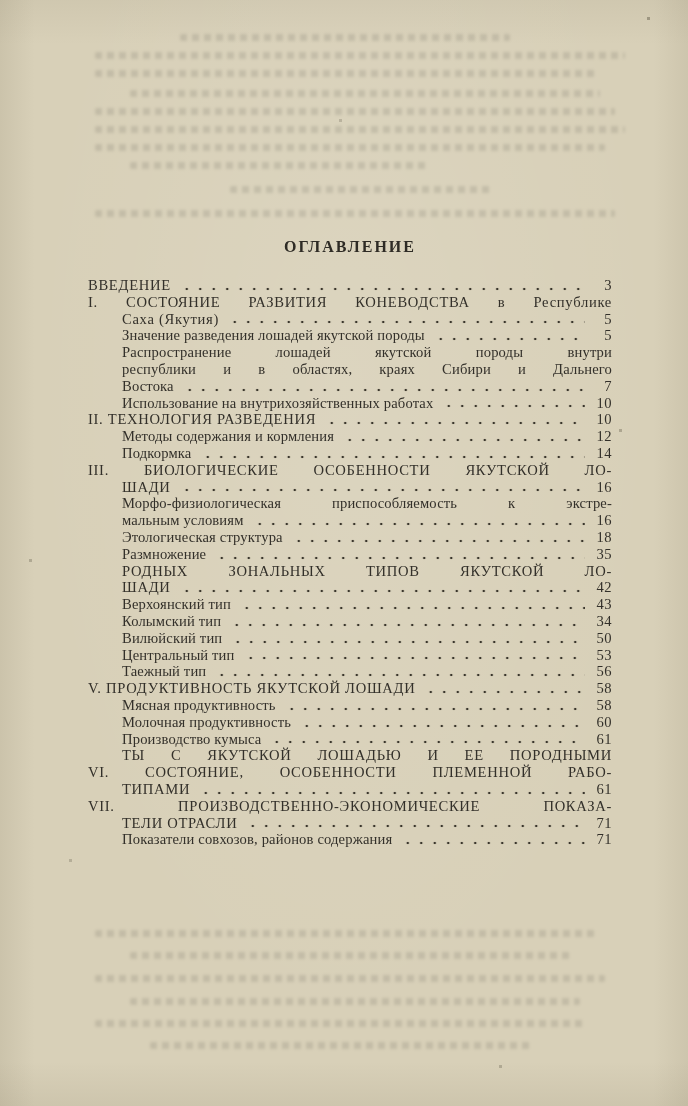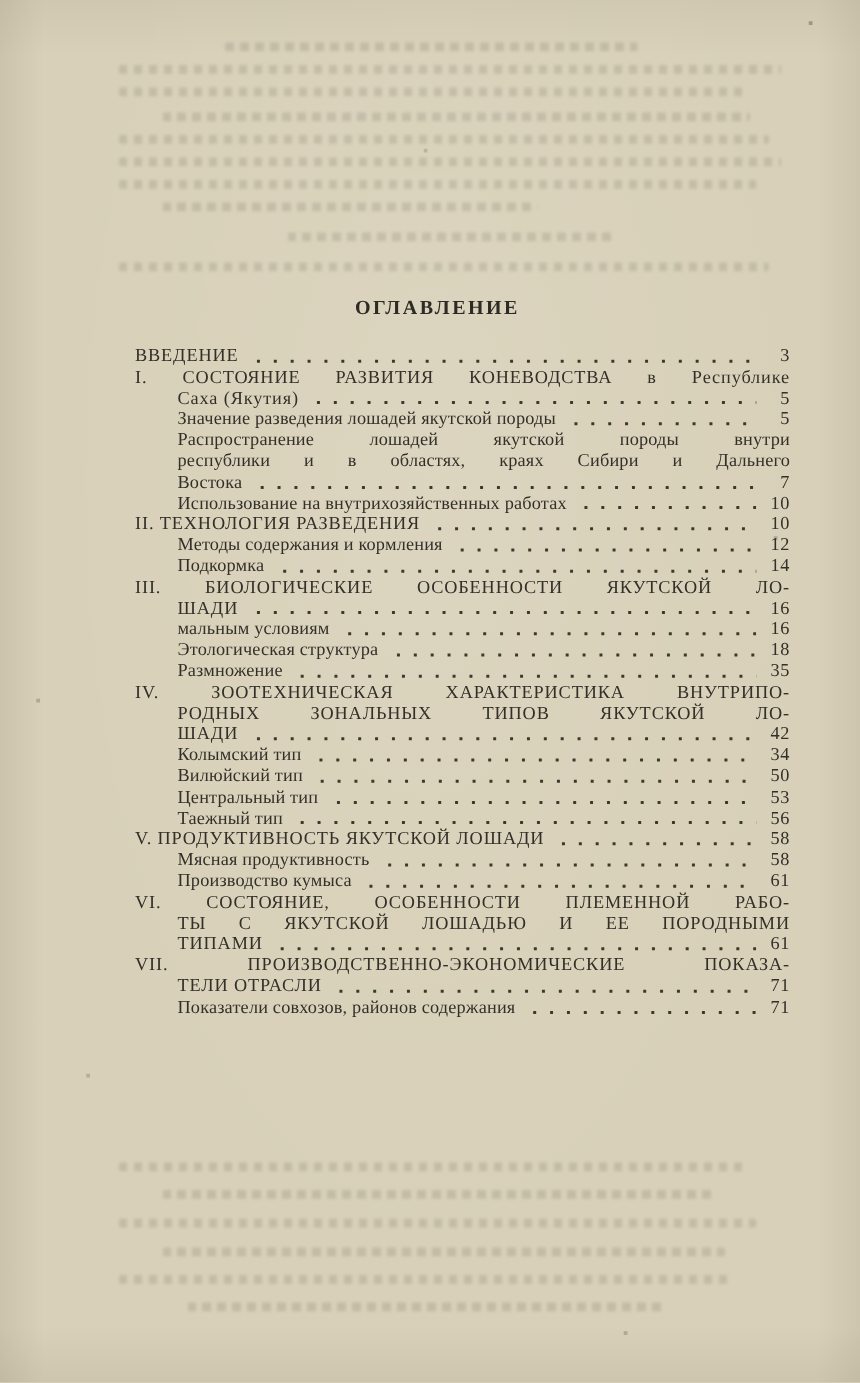--- a/index.html
+++ b/index.html
@@ -29,21 +29,21 @@
                 620px 430px 0 1px rgba(60,55,40,0.28), 70px 860px 0 1px rgba(60,55,40,0.22),
                 340px 120px 0 1px rgba(60,55,40,0.20), 500px 1066px 0 1px rgba(60,55,40,0.25);
   }
   .content{position:absolute;left:88px;top:238px;width:524px;}
   .toc-title{
     margin:0 0 21px 0;
     text-align:center;
     font-size:16px;font-weight:bold;letter-spacing:2px;
     color:#2e2b25;
   }
-  .toc{width:100%;margin-left:20px;}
+  .toc{width:100%;}
   .row{
     display:flex;align-items:baseline;
     font-size:14.6px;line-height:16.8px;height:16.8px;
     white-space:nowrap;
   }
   .row .txt{flex:0 1 auto;}
   .row.ch .txt{letter-spacing:0.7px;}
   .row.sub .txt{letter-spacing:0.15px;}
   .row.ind{padding-left:34px;}
   .row.fill .txt{
@@ -140,47 +140,52 @@
           <span class="pg">14</span>
         </div>
         <div class="row ch fill">
           <span class="txt">III. БИОЛОГИЧЕСКИЕ ОСОБЕННОСТИ ЯКУТСКОЙ ЛО-</span>
         </div>
         <div class="row ch ind">
           <span class="txt">ШАДИ</span>
           <span class="lead"></span>
           <span class="pg">16</span>
         </div>
+        <div class="row sub ind fill">
+          <span class="txt">Морфо-физиологическая приспособляемость к экстре-</span>
+        </div>
         <div class="row sub ind">
           <span class="txt">мальным условиям</span>
           <span class="lead"></span>
           <span class="pg">16</span>
         </div>
         <div class="row sub ind">
           <span class="txt">Этологическая структура</span>
           <span class="lead"></span>
           <span class="pg">18</span>
         </div>
         <div class="row sub ind">
           <span class="txt">Размножение</span>
           <span class="lead"></span>
           <span class="pg">35</span>
-        </div>
-        <div class="row ch fill">
-          <span class="txt">IV. ЗООТЕХНИЧЕСКАЯ ХАРАКТЕРИСТИКА ВНУТРИПО-</span>
         </div>
         <div class="row ch ind fill">
           <span class="txt">РОДНЫХ ЗОНАЛЬНЫХ ТИПОВ ЯКУТСКОЙ ЛО-</span>
         </div>
         <div class="row ch ind">
           <span class="txt">ШАДИ</span>
           <span class="lead"></span>
           <span class="pg">42</span>
         </div>
         <div class="row sub ind">
+          <span class="txt">Верхоянский тип</span>
+          <span class="lead"></span>
+          <span class="pg">43</span>
+        </div>
+        <div class="row sub ind">
           <span class="txt">Колымский тип</span>
           <span class="lead"></span>
           <span class="pg">34</span>
         </div>
         <div class="row sub ind">
           <span class="txt">Вилюйский тип</span>
           <span class="lead"></span>
           <span class="pg">50</span>
         </div>
         <div class="row sub ind">
@@ -197,30 +202,35 @@
           <span class="txt">V. ПРОДУКТИВНОСТЬ ЯКУТСКОЙ ЛОШАДИ</span>
           <span class="lead"></span>
           <span class="pg">58</span>
         </div>
         <div class="row sub ind">
           <span class="txt">Мясная продуктивность</span>
           <span class="lead"></span>
           <span class="pg">58</span>
         </div>
         <div class="row sub ind">
+          <span class="txt">Молочная продуктивность</span>
+          <span class="lead"></span>
+          <span class="pg">60</span>
+        </div>
+        <div class="row sub ind">
           <span class="txt">Производство кумыса</span>
           <span class="lead"></span>
           <span class="pg">61</span>
-        </div>
-        <div class="row ch fill">
-          <span class="txt">VI. СОСТОЯНИЕ, ОСОБЕННОСТИ ПЛЕМЕННОЙ РАБО-</span>
         </div>
         <div class="row ch ind fill">
           <span class="txt">ТЫ С ЯКУТСКОЙ ЛОШАДЬЮ И ЕЕ ПОРОДНЫМИ</span>
         </div>
+        <div class="row ch fill">
+          <span class="txt">VI. СОСТОЯНИЕ, ОСОБЕННОСТИ ПЛЕМЕННОЙ РАБО-</span>
+        </div>
         <div class="row ch ind">
           <span class="txt">ТИПАМИ</span>
           <span class="lead"></span>
           <span class="pg">61</span>
         </div>
         <div class="row ch fill">
           <span class="txt">VII. ПРОИЗВОДСТВЕННО-ЭКОНОМИЧЕСКИЕ   ПОКАЗА-</span>
         </div>
         <div class="row ch ind">
           <span class="txt">ТЕЛИ ОТРАСЛИ</span>

